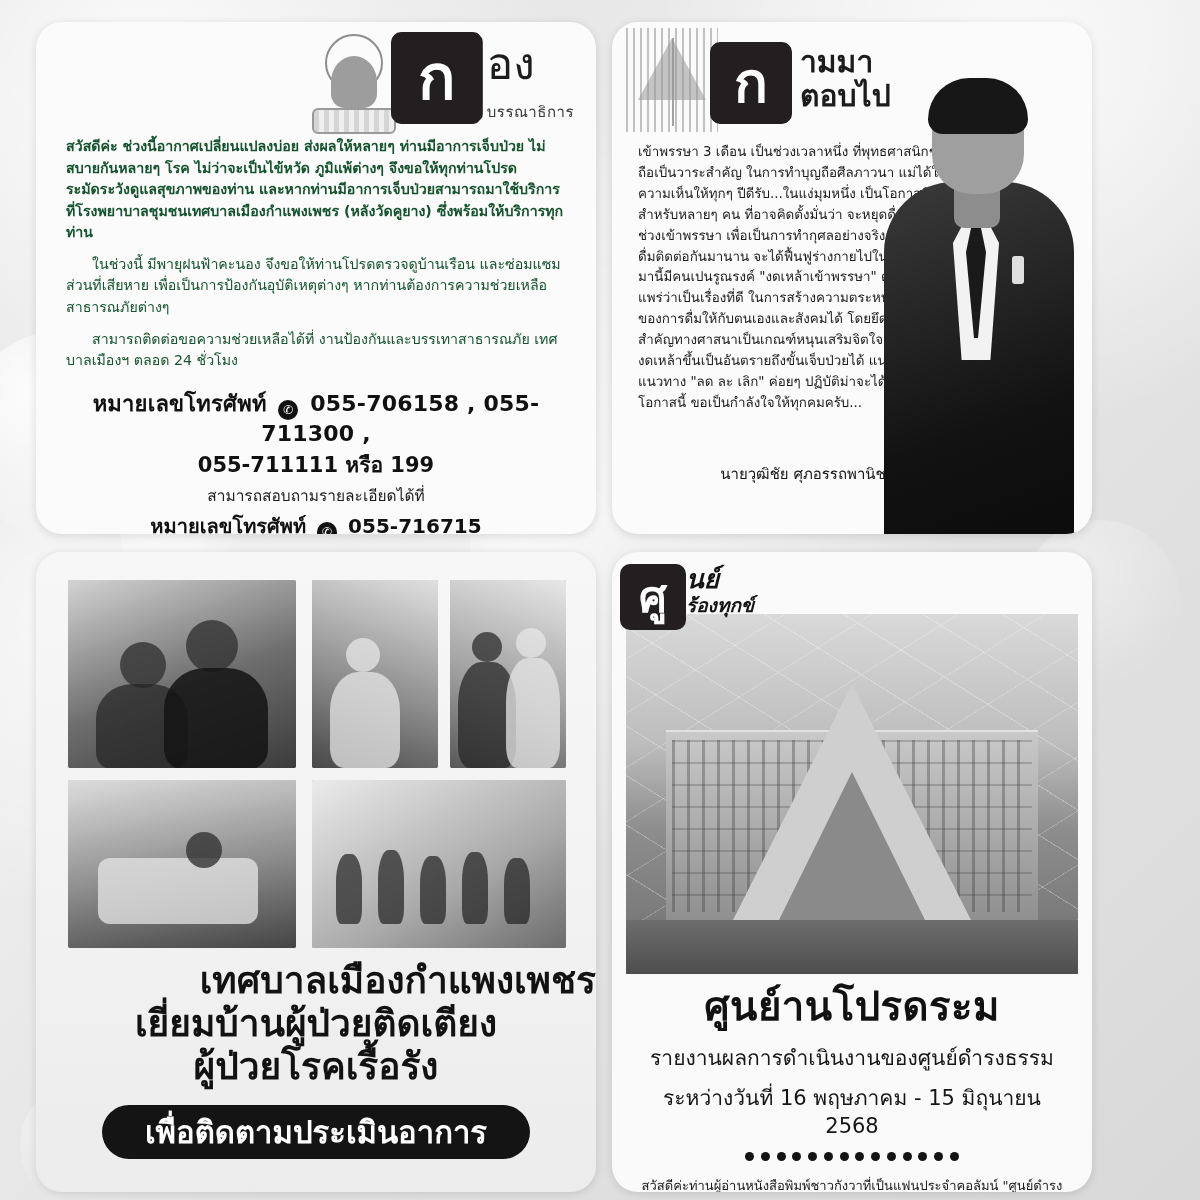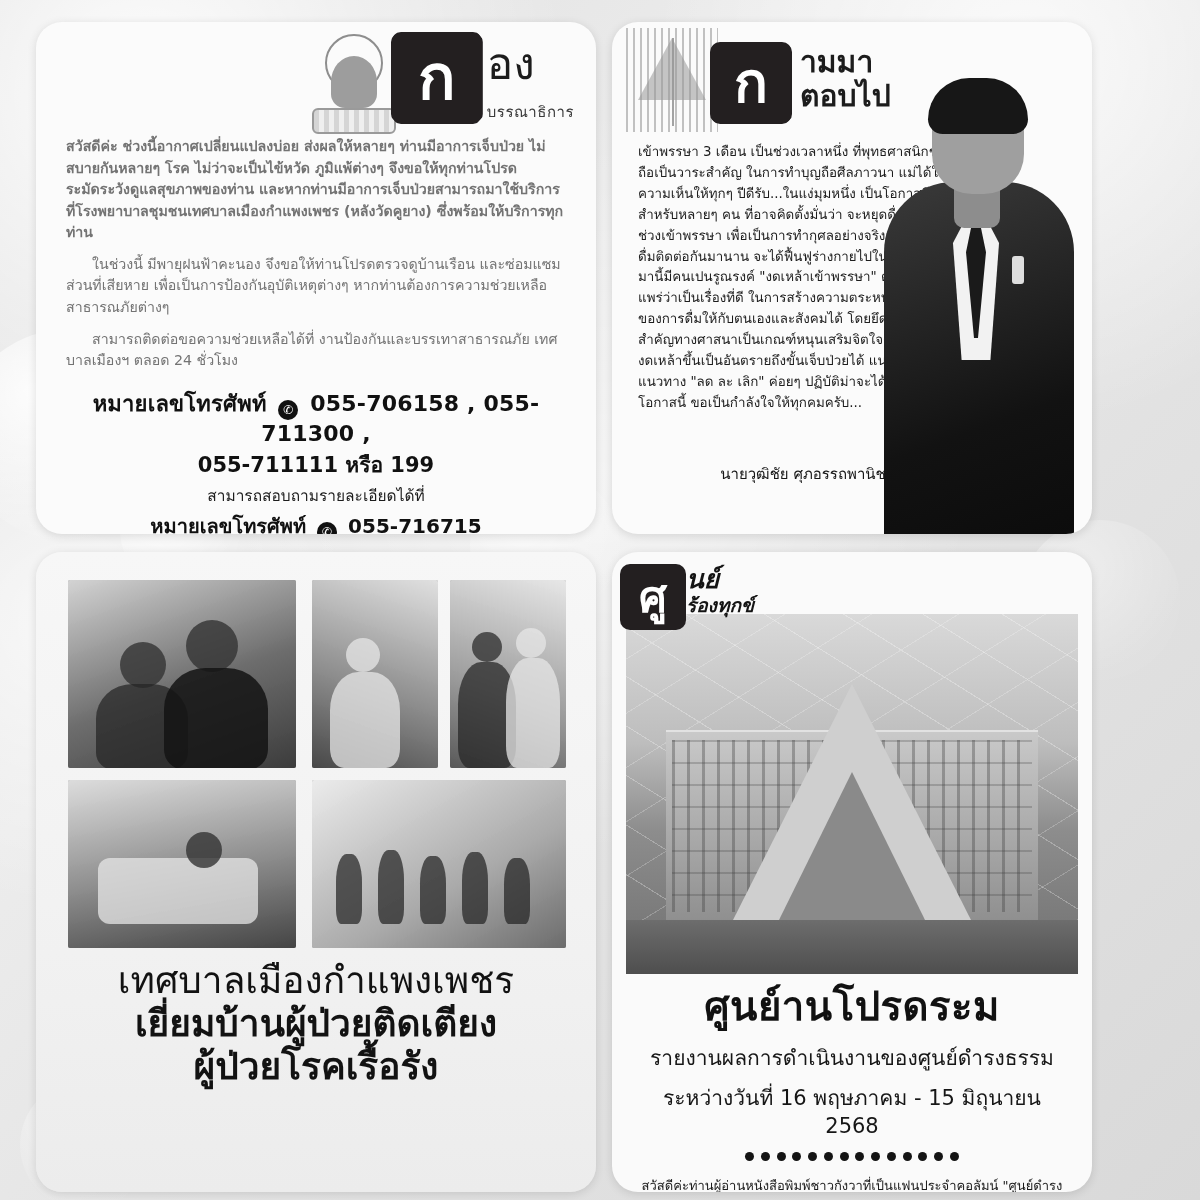--- a/index.html
+++ b/index.html
@@ -134,21 +134,21 @@
     letter-spacing: .5px;
   }
   .editorial-body {
     padding: 0 30px 10px 30px;
     margin-top: -18px;
   }
   .editorial-body p {
     margin: 0 0 10px 0;
     font-size: 14.2px;
     line-height: 1.52;
-    color: #737373;
+    color: #14532d;
   }
   .editorial-body p.bold {
     font-weight: 700;
   }
   .editorial-body p.indent {
     text-indent: 26px;
   }
   .phone-block {
     text-align: center;
     margin-top: 14px;
@@ -402,23 +402,24 @@
 
   .hv-title-wrap {
     position: absolute;
     left: 0;
     right: 0;
     top: 408px;
     text-align: center;
   }
   .hv-l1 {
     font-size: 37px;
-    font-weight: 400;
+    font-weight: 700;
     color: #121212;
     line-height: 1.16;
+    text-align: right;
   }
   .hv-l2 {
     font-size: 37px;
     font-weight: 700;
     color: #121212;
     line-height: 1.16;
   }
   .hv-l3 {
     font-size: 37px;
     font-weight: 700;
@@ -707,20 +708,21 @@
       <div class="fig" style="left:108px;top:76px;width:26px;height:68px;"></div>
       <div class="fig" style="left:150px;top:72px;width:26px;height:72px;"></div>
       <div class="fig" style="left:192px;top:78px;width:26px;height:66px;"></div>
     </div>
   </div>
 
   <div class="hv-title-wrap">
     <div class="hv-l1">เทศบาลเมืองกำแพงเพชร</div>
     <div class="hv-l2">เยี่ยมบ้านผู้ป่วยติดเตียง</div>
     <div class="hv-l3">ผู้ป่วยโรคเรื้อรัง</div>
+    <div class="hv-pill">เพื่อติดตามประเมินอาการ</div>
   </div>
 </section>
 
 <section class="card" id="damrong-card">
   <div class="dr-head">
     <div class="ko-badge">
       <span>ศู</span>
     </div>
     <div class="dw">
       <div class="d1">นย์</div>

